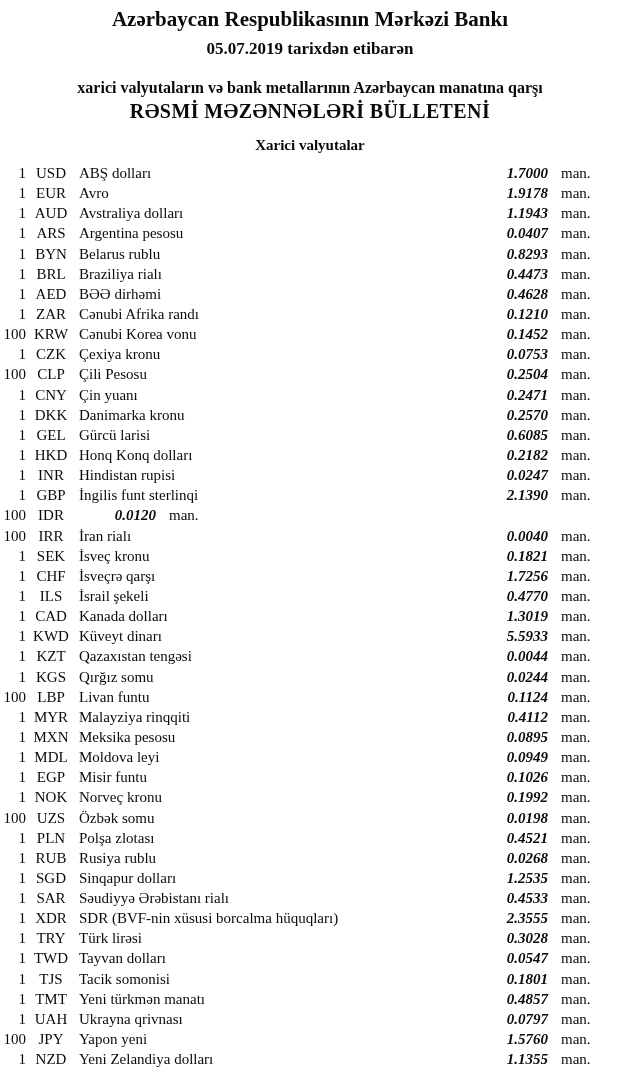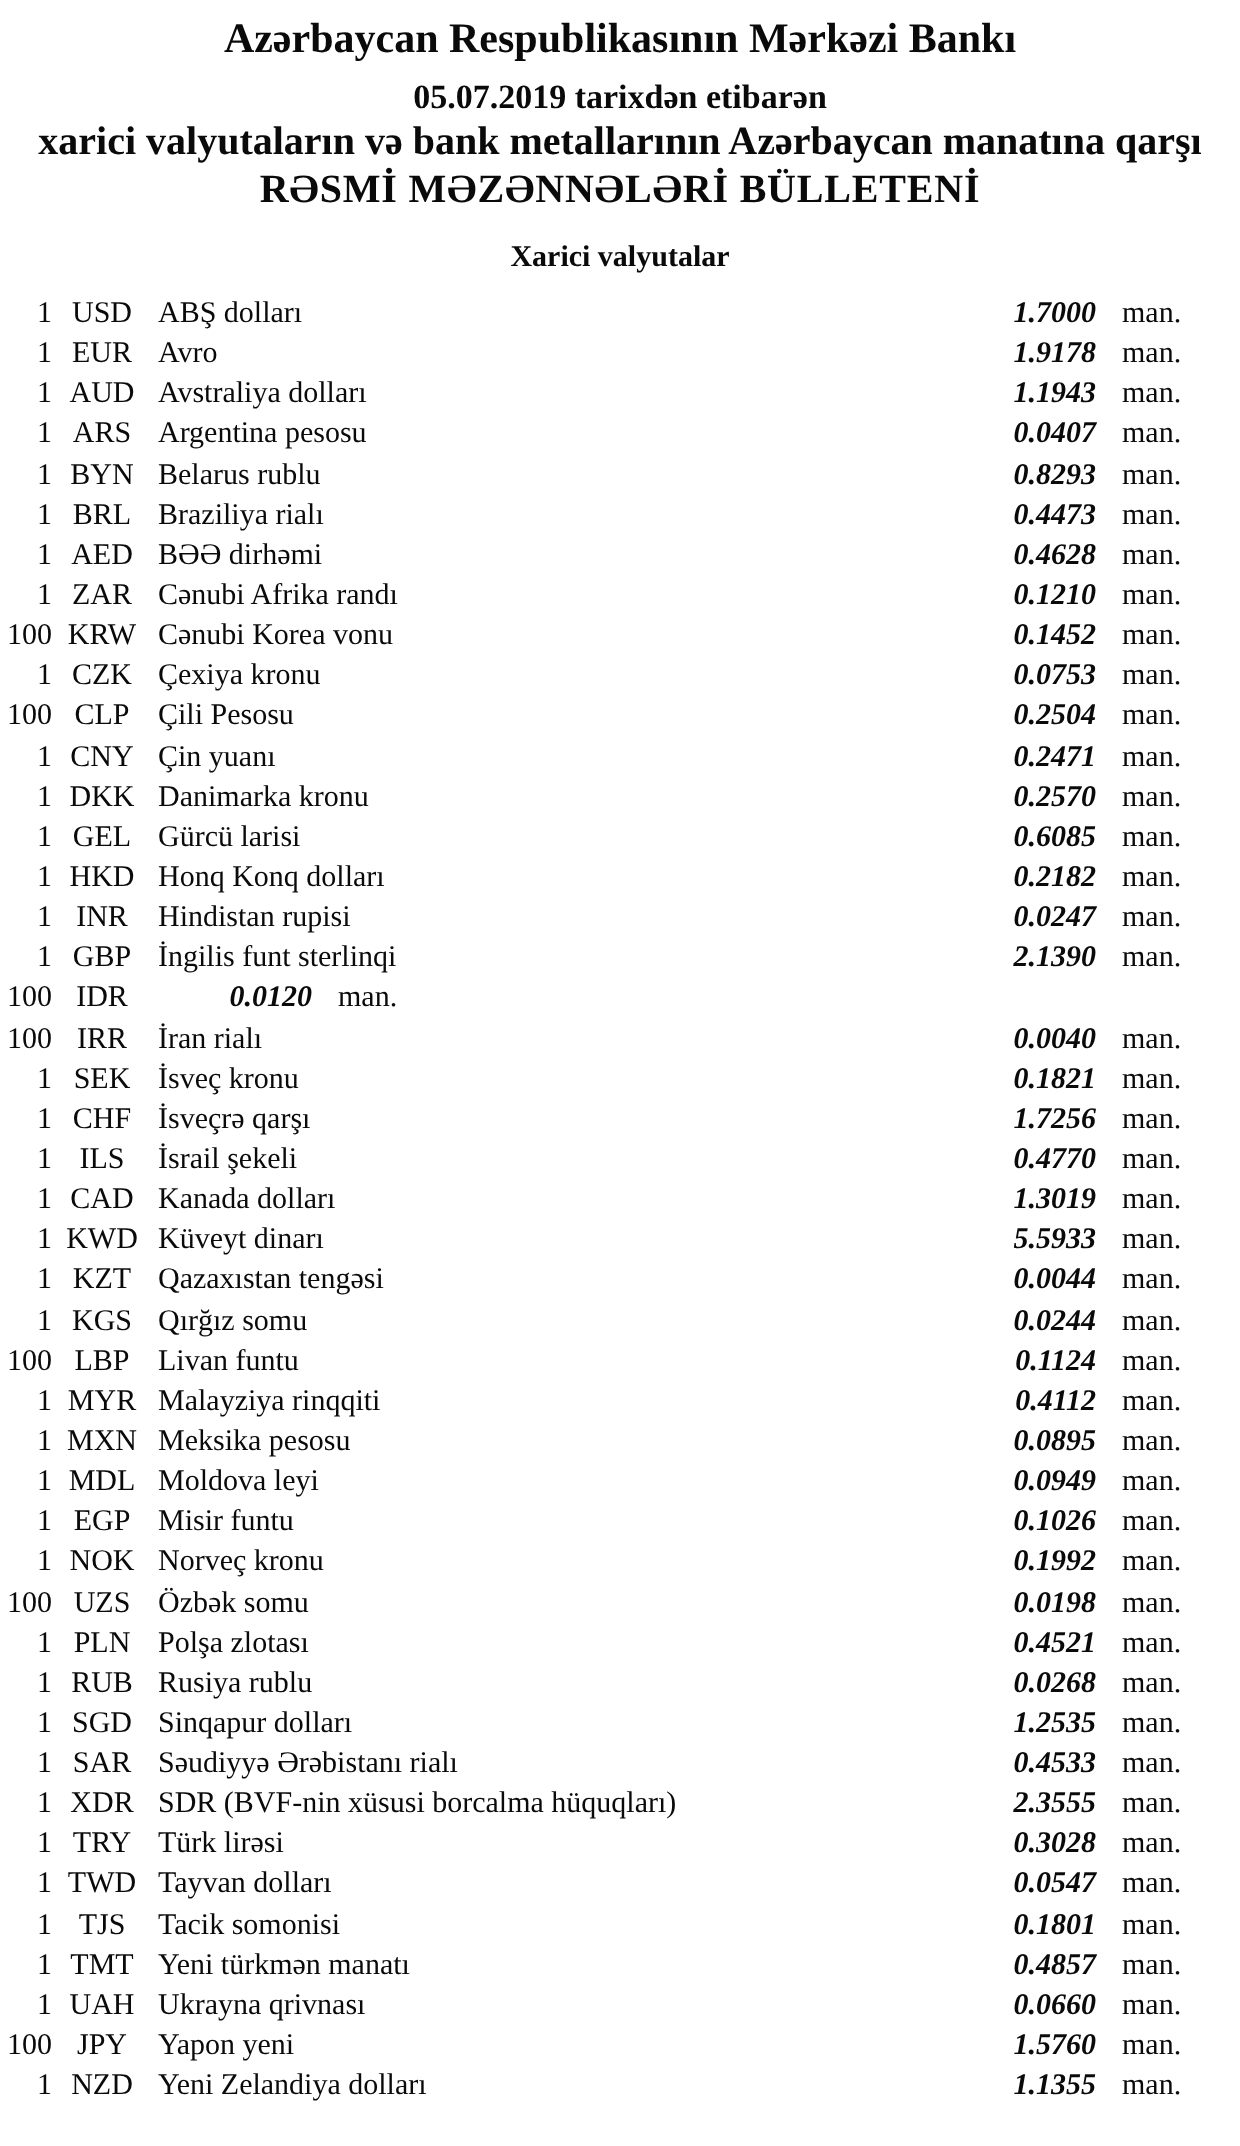--- a/index.html
+++ b/index.html
@@ -21,23 +21,23 @@
     padding-top: 6px;
     line-height: 26px;
   }
   .date-line {
     font-size: 17px;
     font-weight: bold;
     margin-top: 7px;
     line-height: 19px;
   }
   .subtitle-line {
-    font-size: 20px;
+    font-size: 16px;
     font-weight: bold;
-    margin-top: 4px;
+    margin-top: 20px;
     line-height: 19px;
   }
   .bulletin-title {
     font-size: 20px;
     font-weight: bold;
     margin-top: 4px;
     letter-spacing: 0.4px;
     line-height: 20px;
   }
   .section-title {
@@ -370,21 +370,21 @@
         <span class="cell qty">1</span>
         <span class="cell code">TMT</span>
         <span class="cell name">Yeni türkmən manatı</span>
         <span class="cell rate">0.4857</span>
         <span class="cell unit">man.</span>
       </div>
       <div class="row">
         <span class="cell qty">1</span>
         <span class="cell code">UAH</span>
         <span class="cell name">Ukrayna qrivnası</span>
-        <span class="cell rate">0.0660</span>
+        <span class="cell rate">0.0797</span>
         <span class="cell unit">man.</span>
       </div>
       <div class="row">
         <span class="cell qty">100</span>
         <span class="cell code">JPY</span>
         <span class="cell name">Yapon yeni</span>
         <span class="cell rate">1.5760</span>
         <span class="cell unit">man.</span>
       </div>
       <div class="row">

